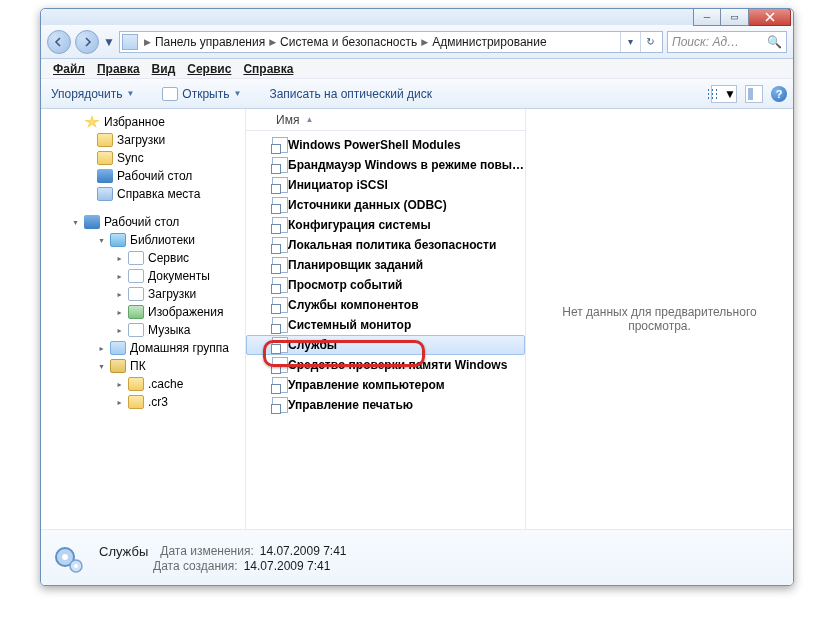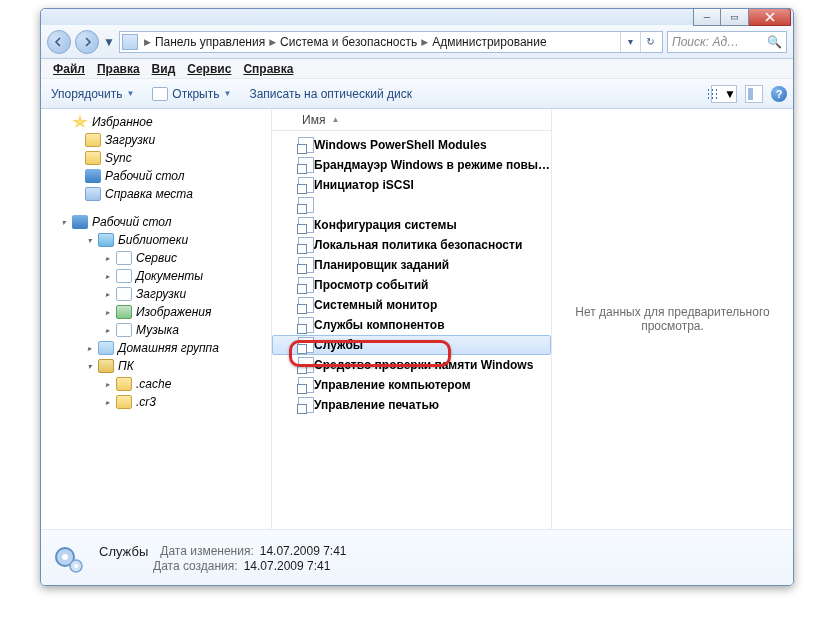--- a/index.html
+++ b/index.html
@@ -28,34 +28,34 @@
   .bc-btn { width: 20px; height: 20px; display:flex; align-items:center; justify-content:center; border-left:1px solid #cbd7e8; color:#3a5a85; font-size:10px; }
   .searchbox { width: 120px; height: 22px; border:1px solid #a6bcdc; background:#fff; display:flex; align-items:center; padding:0 4px; color:#8b8b8b; font-style:italic; }
   .searchbox span:last-child { margin-left:auto; color:#4472b9; font-style:normal; }
 
   
   .menubar { height: 20px; background:#f4f6fa; display:flex; align-items:center; padding:0 6px; border-bottom:1px solid #e4e9f2; }
   .menubar .mitem { padding:2px 6px; color:#1a1a1a; }
   .menubar .mitem u { text-decoration: underline; font-weight: bold; }
 
   
-  .cmdbar { height: 30px; background: linear-gradient(#f8fbff,#e6eff9); border-bottom:1px solid #c4d3e8; display:flex; align-items:center; padding:0 6px; gap:10px; }
+  .cmdbar { height: 30px; background: linear-gradient(#f8fbff,#e6eff9); border-bottom:1px solid #c4d3e8; display:flex; align-items:center; padding:0 6px; gap:20px; }
   .cmd { color:#234a80; padding:4px 4px; display:flex; align-items:center; gap:4px; }
   .cmd .arr { font-size:8px; color:#4a72a6; }
   .cmd-right { margin-left:auto; display:flex; align-items:center; gap:8px; }
   .view-icon { width:26px; height:18px; border:1px solid #b3c2d8; background:#fff; display:flex; align-items:center; justify-content:center; gap:1px; }
   .view-icon .ln { width:2px; height:2px; background:#3a72b5; box-shadow:0 4px #3a72b5, 0 8px #3a72b5, 4px 0 #3a72b5, 4px 4px #3a72b5, 4px 8px #3a72b5, 8px 0 #3a72b5, 8px 4px #3a72b5, 8px 8px #3a72b5; position:relative; top:-4px; left:-4px; }
   .prev-icon { width:18px; height:18px; border:1px solid #b3c2d8; background:#fff; position:relative; }
   .prev-icon::before { content:''; position:absolute; left:2px; top:2px; width:5px; height:12px; background:#9fbde0; }
   .help-icon { width:16px; height:16px; border-radius:50%; background:radial-gradient(circle at 35% 30%,#7fb6f0,#2e6fb8); color:#fff; display:flex; align-items:center; justify-content:center; font-size:11px; font-weight:bold; }
 
   
   .body { display:flex; height: 420px; }
 
-  .tree { width: 231px; border-right: 1px solid #e4e9f2; overflow:hidden; padding:4px 0;font-style:italic; }
+  .tree { width: 205px; border-right: 1px solid #e4e9f2; overflow:hidden; padding:4px 12px; }
   .tree ul { list-style:none; }
   .tree li { padding:2px 0 2px 8px; display:flex; align-items:center; gap:4px; white-space:nowrap; }
   .tree .lvl1 { padding-left: 18px; }
   .tree .lvl2 { padding-left: 44px; }
   .tree .lvl3 { padding-left: 62px; }
   .tgl { width:9px; height:9px; display:inline-flex; align-items:center; justify-content:center; font-size:8px; color:#6a6a6a; }
   .fic { width:16px; height:14px; display:inline-block; border-radius:2px; }
   .ic-star { background: radial-gradient(#ffe07a,#f0c030); clip-path: polygon(50% 0%, 61% 35%, 98% 35%, 68% 57%, 79% 91%, 50% 70%, 21% 91%, 32% 57%, 2% 35%, 39% 35%);}
   .ic-folder { background: linear-gradient(#fde9a8,#f2ce66); border:1px solid #cca23f; }
   .ic-desk { background: linear-gradient(#7db4e8,#3c7ec4); }
@@ -270,44 +270,45 @@
             <li>
               <span class="lnk"></span>
               <span>Брандмауэр Windows в режиме повы…</span>
             </li>
             <li>
               <span class="lnk"></span>
               <span>Инициатор iSCSI</span>
             </li>
             <li>
               <span class="lnk"></span>
+              <span>Источники данных (ODBC)</span>
             </li>
             <li>
               <span class="lnk"></span>
               <span>Конфигурация системы</span>
             </li>
             <li>
               <span class="lnk"></span>
               <span>Локальная политика безопасности</span>
             </li>
             <li>
               <span class="lnk"></span>
               <span>Планировщик заданий</span>
             </li>
             <li>
               <span class="lnk"></span>
               <span>Просмотр событий</span>
             </li>
             <li>
               <span class="lnk"></span>
+              <span>Службы компонентов</span>
+            </li>
+            <li>
+              <span class="lnk"></span>
               <span>Системный монитор</span>
-            </li>
-            <li>
-              <span class="lnk"></span>
-              <span>Службы компонентов</span>
             </li>
             <li class="selected">
               <span class="lnk"></span>
               <span>Службы</span>
             </li>
             <li>
               <span class="lnk"></span>
               <span>Средство проверки памяти Windows</span>
             </li>
             <li>

